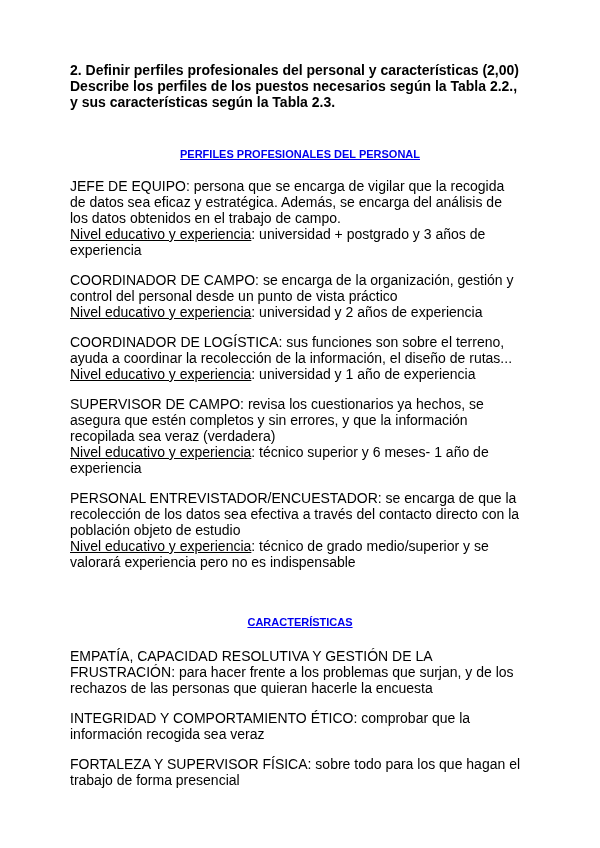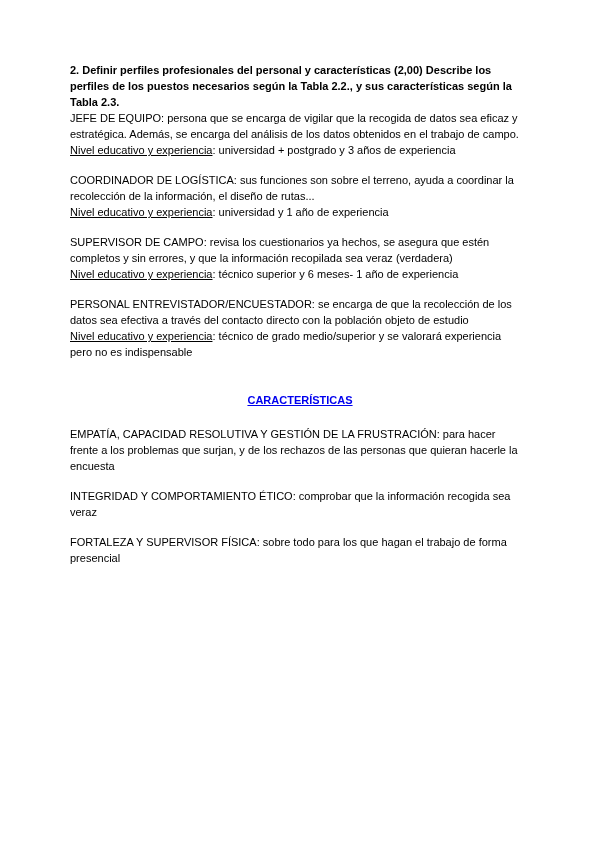--- a/index.html
+++ b/index.html
@@ -16,60 +16,65 @@
   }
   .page {
     box-sizing: border-box;
     width: 600px;
     height: 848px;
     padding: 62px 70px 40px 70px;
     background: #ffffff;
   }
   p {
     margin: 0 8px 14px 0;
-    font-size: 11px;
+    font-size: 14px;
     line-height: 16px;
   }
   .intro {
     font-weight: bold;
     margin-bottom: 0;
   }
   .heading {
     text-align: center;
     font-weight: bold;
     color: var(--heading-color, #0000EE);
     text-decoration: underline;
     font-size: 11px;
     line-height: 16px;
     margin: 0;
   }
   .heading-profiles {
     margin-top: 36px;
     margin-bottom: 16px;
   }
   .heading-characteristics {
-    margin-top: 32px;
+    margin-top: 44px;
     margin-bottom: 18px;
   }
   .b { font-weight: normal; }
   .u { text-decoration: underline; }
 </style>
 </head>
 <body>
 
 <div class="page">
 
   <p class="intro">2. Definir perfiles profesionales del personal y características (2,00) Describe los perfiles de los puestos necesarios según la Tabla 2.2., y sus características según la Tabla 2.3.</p>
 
+  <p class="heading heading-profiles">PERFILES PROFESIONALES DEL PERSONAL</p>
 
   <p class="block">
     <span class="b">JEFE DE EQUIPO:</span><span> persona que se encarga de vigilar que la recogida de datos sea eficaz y estratégica. Además, se encarga del análisis de los datos obtenidos en el trabajo de campo.</span><br>
     <span class="u">Nivel educativo y experiencia</span><span>: universidad + postgrado y 3 años de experiencia</span>
   </p>
 
+  <p class="block">
+    <span class="b">COORDINADOR DE CAMPO:</span><span> se encarga de la organización, gestión y control del personal desde un punto de vista práctico</span><br>
+    <span class="u">Nivel educativo y experiencia</span><span>: universidad y 2 años de experiencia</span>
+  </p>
 
   <p class="block">
     <span class="b">COORDINADOR DE LOGÍSTICA:</span><span> sus funciones son sobre el terreno, ayuda a coordinar la recolección de la información, el diseño de rutas...</span><br>
     <span class="u">Nivel educativo y experiencia</span><span>: universidad y 1 año de experiencia</span>
   </p>
 
   <p class="block">
     <span class="b">SUPERVISOR DE CAMPO:</span><span> revisa los cuestionarios ya hechos, se asegura que estén completos y sin errores, y que la información recopilada sea veraz (verdadera)</span><br>
     <span class="u">Nivel educativo y experiencia</span><span>: técnico superior y 6 meses- 1 año de experiencia</span>
   </p>

